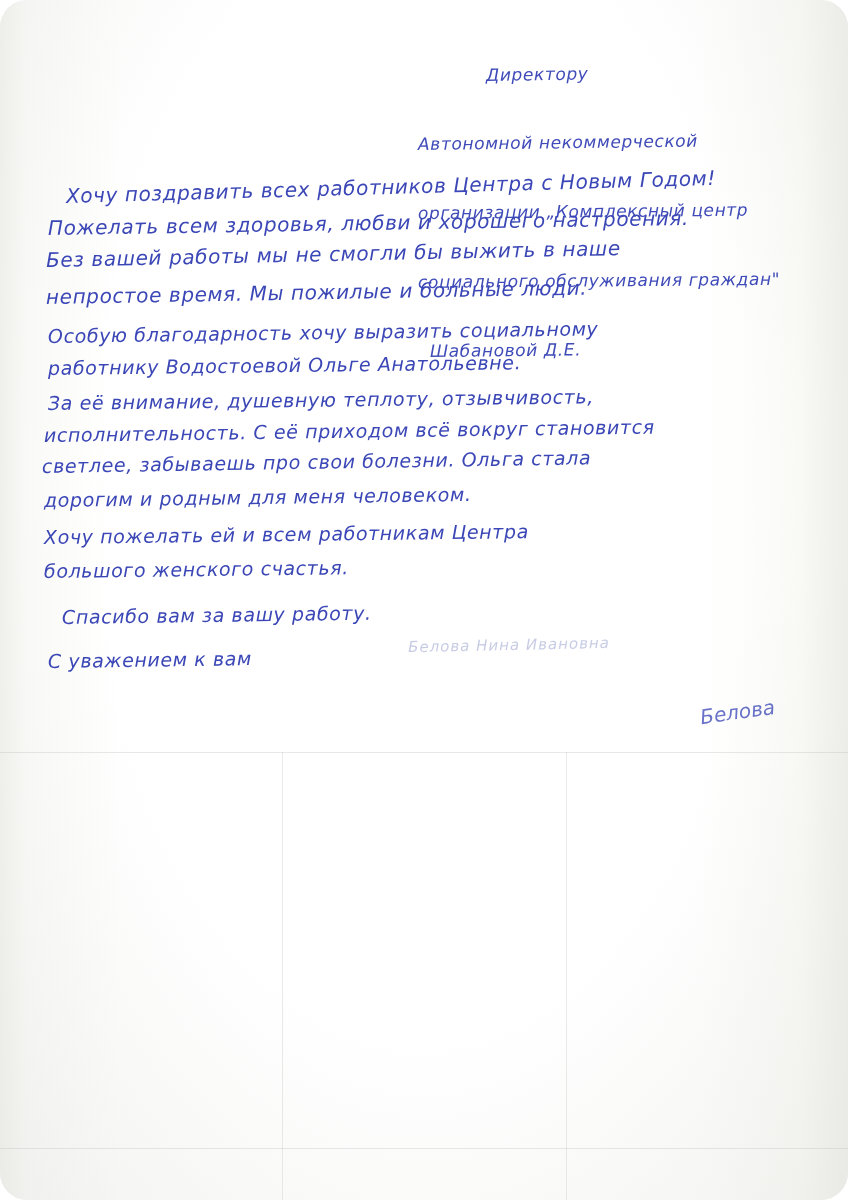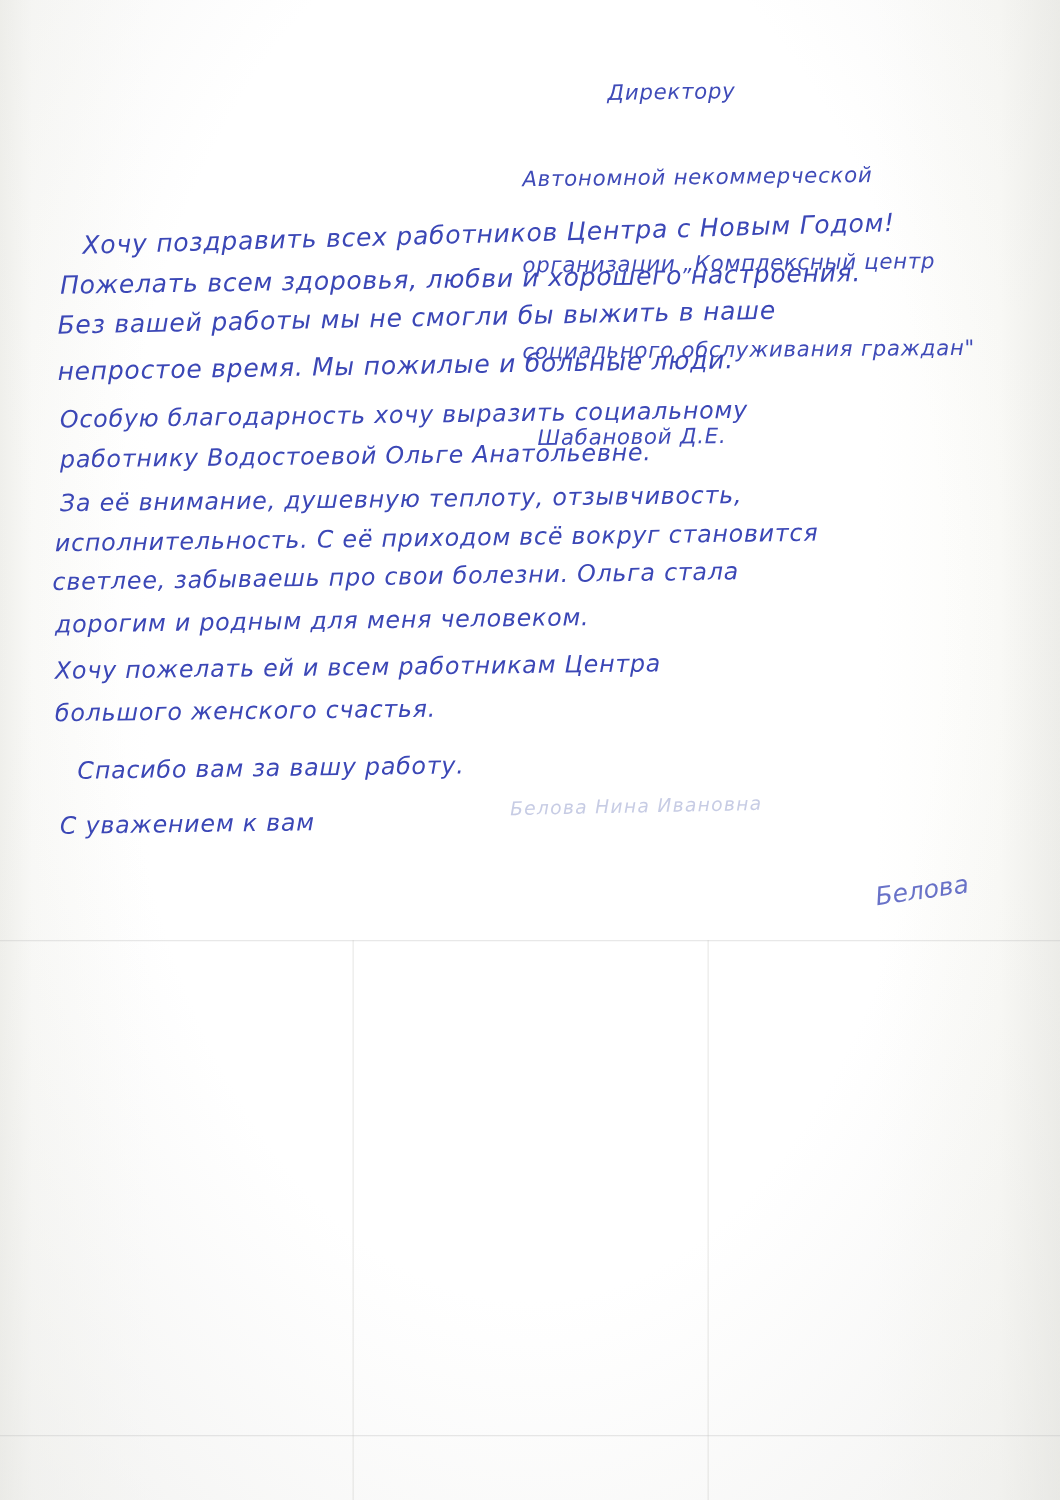--- a/index.html
+++ b/index.html
@@ -7,20 +7,21 @@
     padding: 0;
     background: #ffffff;
   }
   #page {
     position: relative;
     width: 848px;
     height: 1200px;
     background: #fdfdfb;
     overflow: hidden;
     font-family: "DejaVu Sans", sans-serif;
+    border-radius: 27px;
   }
   
   .sheet {
     position: absolute;
     left: 0;
     top: 0;
     width: 848px;
     height: 1200px;
     background:
       linear-gradient(to right, #f2f2ee 0px, #fcfcfa 26px, #ffffff 120px, #ffffff 700px, #fbfbf8 800px, #efefeb 848px),

